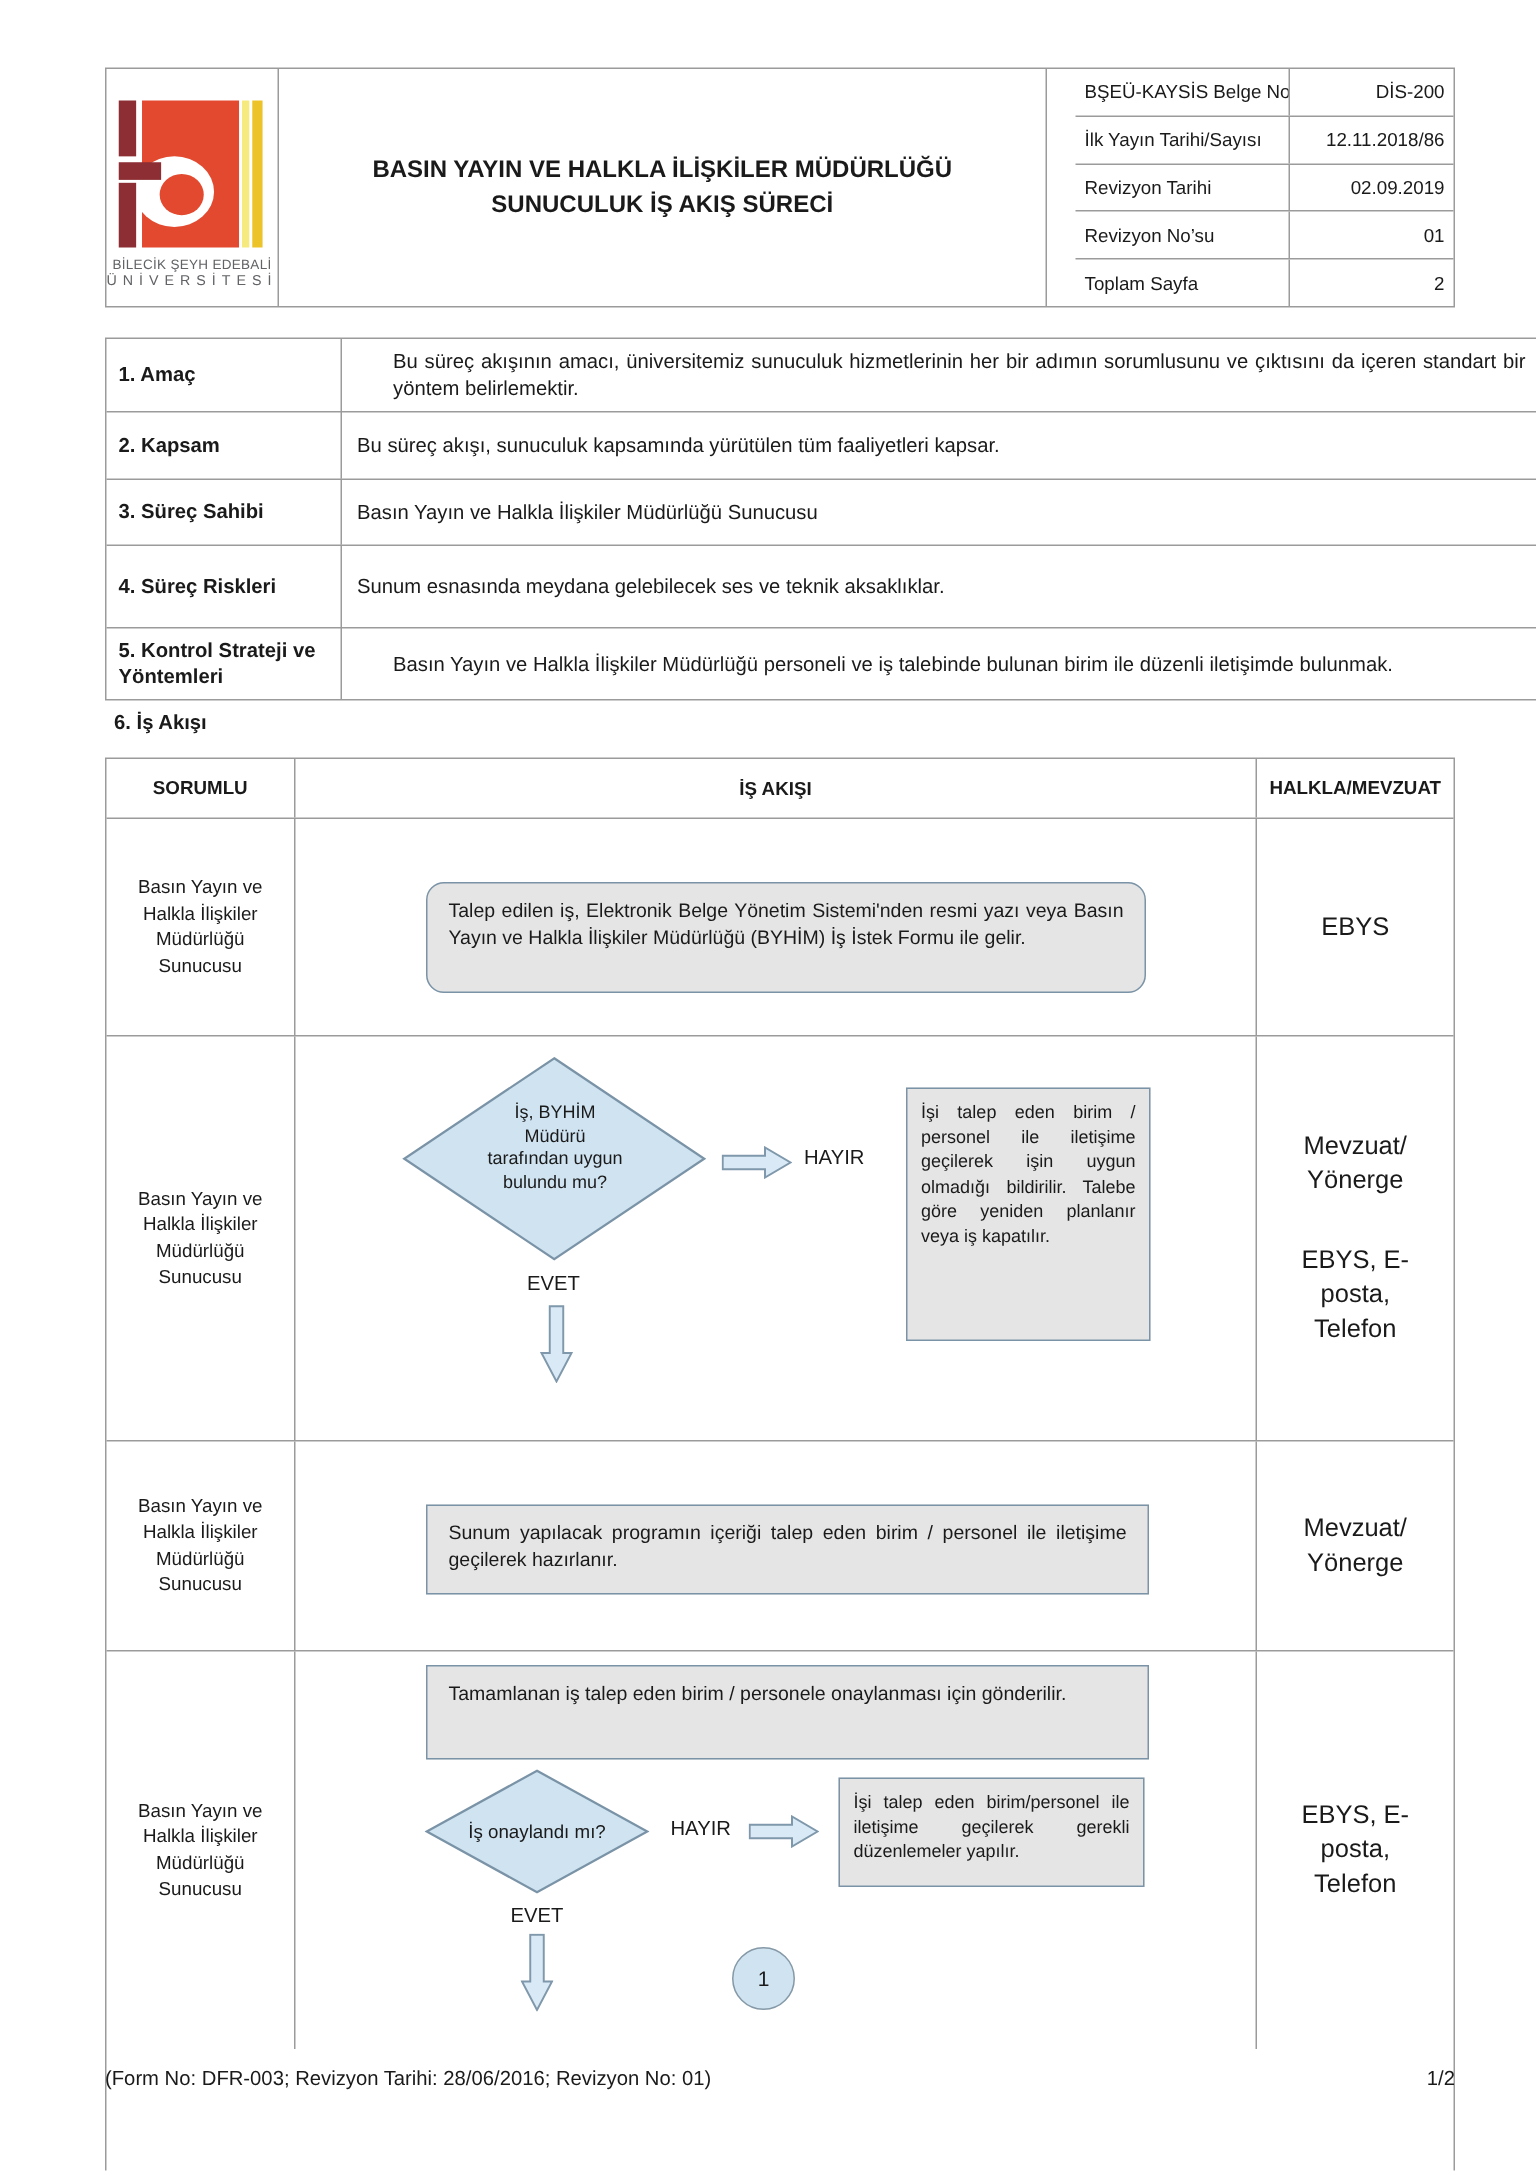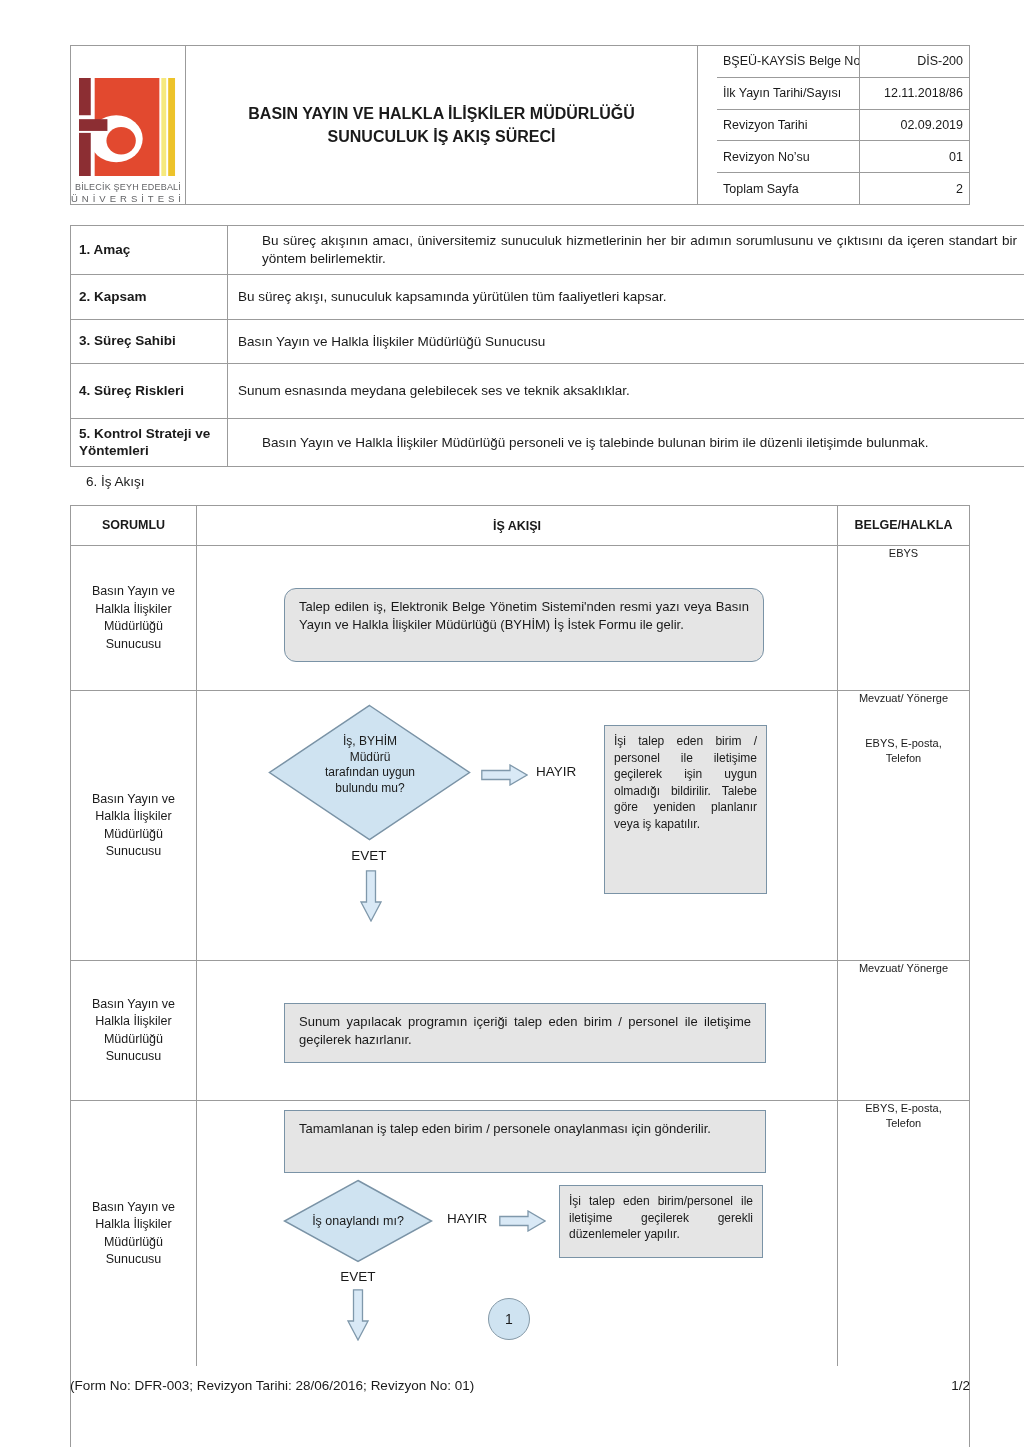--- a/index.html
+++ b/index.html
@@ -5,49 +5,49 @@
   html,body { margin:0; padding:0; }
   body {
     width:1024px; height:1447px; position:relative; background:#ffffff;
     font-family:"Liberation Sans", sans-serif; color:#1a1a1a;
     -webkit-font-smoothing:antialiased;
   }
   .abs { position:absolute; }
 
   
   .htable { left:70px; top:45px; width:900px; height:160px; border:1px solid #9b9b9b; display:flex; box-sizing:border-box; }
-  .logo-cell { width:115px; border-right:1px solid #9b9b9b; box-sizing:border-box; display:flex; flex-direction:column; align-items:center; justify-content:flex-end; padding-top:8px; }
+  .logo-cell { width:115px; border-right:1px solid #9b9b9b; box-sizing:border-box; display:flex; flex-direction:column; align-items:center; justify-content:center; padding-top:8px; }
   .logo-cell svg { display:block; }
   .uni-line1 { font-size:9px; color:#626366; margin-top:5px; letter-spacing:0.2px; white-space:nowrap; }
   .uni-line2 { font-size:9.5px; color:#626366; letter-spacing:4px; margin-top:1px; white-space:nowrap; }
   .title-cell { width:512px; border-right:1px solid #9b9b9b; box-sizing:border-box; display:flex; flex-direction:column; justify-content:center; align-items:center; text-align:center; font-weight:bold; font-size:16px; line-height:1.45; }
   .meta { flex:1; display:flex; flex-direction:column;margin-left:19px; }
   .meta-row { flex:1; display:flex; border-bottom:1px solid #9b9b9b; }
   .meta-row:last-child { border-bottom:none;gap:23px; }
   .meta-label { width:143px; box-sizing:border-box; border-right:1px solid #9b9b9b; display:flex; align-items:center; padding-left:6px; font-size:12.5px; white-space:nowrap; overflow:hidden; }
   .meta-value { flex:1; display:flex; align-items:center; justify-content:flex-end; padding-right:6px; font-size:12.5px; white-space:nowrap; }
 
   
   .itable { left:70px; top:225px; width:956px; border:1px solid #9b9b9b; box-sizing:border-box;
             display:grid; grid-template-columns:157px 1fr; grid-template-rows:48px 45px 44px 55px 48px; }
   .ilabel { border-right:1px solid #9b9b9b; box-sizing:border-box; display:flex; align-items:center; padding:2px 6px 2px 8px; font-weight:bold; font-size:13.5px; line-height:1.25; }
   .itext  { box-sizing:border-box; display:flex; align-items:center; padding:3px 8px 3px 10px; font-size:13.5px; line-height:1.3; }
   .itext.just p, .itext p { margin:0; }
   .itext.just p { text-align:justify;margin-left:24px; }
   .bt { border-top:1px solid #9b9b9b; }
 
-  .section-title { left:86px; top:474px; font-weight:normal; font-size:13.5px; }
+  .section-title { left:76px; top:474px; font-weight:bold; font-size:13.5px; }
 
   
   .flow { left:70px; top:505px; width:900px; height:1024px; border:1px solid #9b9b9b; box-sizing:border-box; display:flex; flex-direction:column; }
   .frow { display:flex; border-bottom:1px solid #9b9b9b; box-sizing:border-box; }
   .frow:last-child { border-bottom:none; }
   .c1 { width:126px; border-right:1px solid #9b9b9b; box-sizing:border-box; display:flex; align-items:center; justify-content:center; text-align:center; font-size:12.5px; line-height:1.4; padding:0 11px; }
   .c2 { width:641px; border-right:1px solid #9b9b9b; box-sizing:border-box; position:relative; }
-  .c3 { flex:1; display:flex; flex-direction:column; align-items:center; justify-content:flex-start; text-align:center; font-size:11px; line-height:1.35; }
+  .c3 { flex:1; display:flex; flex-direction:column; align-items:center; justify-content:center; text-align:center; font-size:17px; line-height:1.35; }
   .fhead .c1, .fhead .c2, .fhead .c3 { font-weight:bold; font-size:12.5px; display:flex; align-items:center; justify-content:center; text-align:center; }
   .fhead { height:40px; }
 
   .fbox { position:absolute; box-sizing:border-box; background:#e5e5e5; border:1.5px solid #7a93a6; font-size:13px; line-height:1.42; padding:9px 14px; }
   .fbox p { margin:0; text-align:justify; }
   .fbox.small { font-size:12px; padding:7px 9px; line-height:1.38; }
   .rounded { border-radius:12px; }
   .dia-text { position:absolute; text-align:center; font-size:12px; line-height:1.3; }
   .flabel { position:absolute; font-size:13.5px; }
   .flabel.center { text-align:center; }
@@ -130,21 +130,21 @@
     </div>
 </div>
 
 <div class="abs section-title">6. İş Akışı</div>
 
 <div class="abs flow">
 
   <div class="frow fhead">
     <div class="c1">SORUMLU</div>
     <div class="c2" style="display:flex;align-items:center;justify-content:center;font-weight:bold;font-size:12.5px;">İŞ AKIŞI</div>
-    <div class="c3">BELGE/HALKLA</div>
+    <div class="c3">HALKLA/MEVZUAT</div>
   </div>
 
   <div class="frow" style="height:145px;">
     <div class="c1">Basın Yayın ve Halkla İlişkiler Müdürlüğü Sunucusu</div>
     <div class="c2">
       <div class="fbox rounded" style="left:87px; top:42px; width:480px; height:74px;">
         <p>Talep edilen iş, Elektronik Belge Yönetim Sistemi'nden resmi yazı veya Basın Yayın ve Halkla İlişkiler Müdürlüğü (BYHİM) İş İstek Formu ile gelir.</p>
       </div>
     </div>
     <div class="c3">

